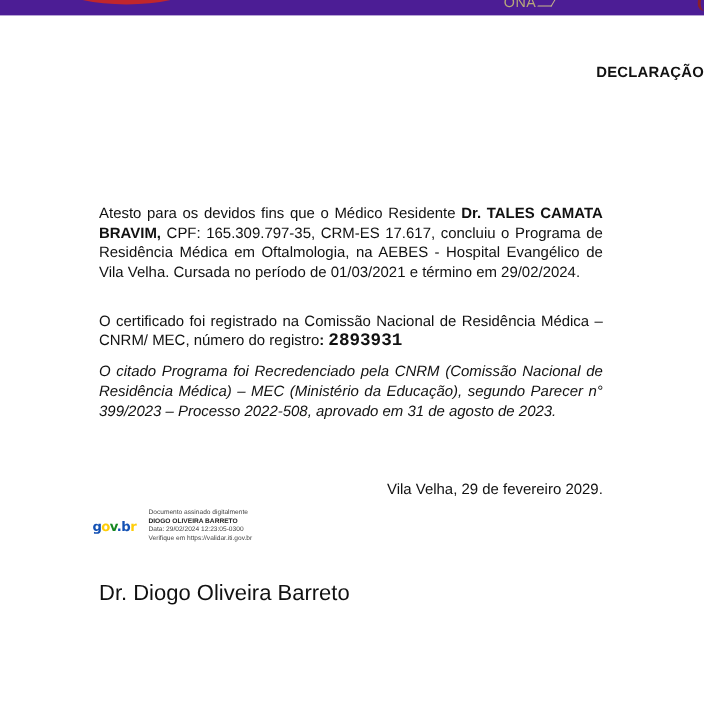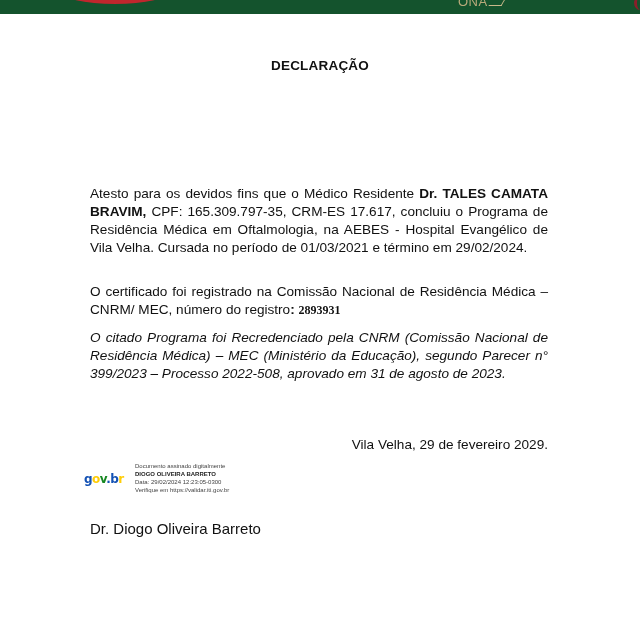--- a/index.html
+++ b/index.html
@@ -1,49 +1,49 @@
 <!DOCTYPE html>
 <html><head>
 <meta charset="utf-8">
 <style>
   html, body { margin: 0; padding: 0; background: #ffffff; }
   body { width: 640px; height: 640px; position: relative; overflow: hidden;
          font-family: "Liberation Sans", sans-serif; color: #111; }
-  .header-strip { position: absolute; left: 0; top: 0; width: 640px; height: 14px; background: #14532d; }
+  .header-strip { position: absolute; left: 0; top: 0; width: 640px; height: 14px; background: #4c1d95; }
   .logo-red { position: absolute; left: 60px; top: -22px; width: 110px; height: 26px;
               background: #c0262d; border-radius: 50%; }
   .logo-ona { position: absolute; left: 458px; top: -6px; font-size: 13px; color: #b8a97a;
               letter-spacing: 0.5px; font-weight: normal; }
   .logo-ona-mark { position: absolute; left: 491px; top: -3px; width: 12px; height: 8px;
                    border-right: 1px solid #c9b98a; border-bottom: 1px solid #c9b98a; transform: skewX(-30deg); }
   .logo-corner { position: absolute; left: 634px; top: -4px; width: 10px; height: 14px;
                  border-left: 3px solid #8a1f2a; border-radius: 50%; }
-  .title { position: absolute; left: 0; width: 640px; top: 58px; text-align: center;
+  .title { position: absolute; left: 0; width: 640px; top: 58px; text-align: right;
            font-weight: bold; font-size: 13.5px; letter-spacing: 0.2px; }
   .body-text { position: absolute; left: 90px; width: 458px; font-size: 13.6px; line-height: 18px;
                text-align: justify; }
   .p1 { top: 185px; }
   .p2 { top: 283px; }
   .p3 { top: 329px; font-style: italic; }
   .bold { font-weight: bold; }
-  .regno { font-weight: bold; font-family: Liberation Serif, serif; font-size: 12px; }
+  .regno { font-weight: bold; font-family: Liberation Mono, monospace; font-size: 16px; }
   .place-date { position: absolute; right: 92px; top: 437px; font-size: 13.6px; }
   .sig { position: absolute; left: 84px; top: 462px; width: 200px; height: 40px; }
   .govbr { position: absolute; left: 0; top: 10px; font-size: 12px; font-weight: bold; letter-spacing: -0.5px;
            font-family: "DejaVu Sans", sans-serif; }
   .govbr .g { color: #1351b4; }
   .govbr .o { color: #ffcd07; }
   .govbr .v { color: #168821; }
   .govbr .dot { color: #1351b4; }
   .govbr .b { color: #1351b4; }
   .govbr .r { color: #ffcd07; }
   .sig-lines { position: absolute; left: 51px; top: 0; font-size: 6px; line-height: 8px; color: #444;
                white-space: nowrap; }
   .sig-lines .name { font-weight: bold; color: #222; }
-  .signer { position: absolute; left: 90px; top: 520px; font-size: 15px; line-height: 17px; text-align: right; }
+  .signer { position: absolute; left: 90px; top: 531px; font-size: 20px; line-height: 17px; text-align: right; }
 </style>
 </head>
 <body>
 
 <div class="header-strip">
   <div class="logo-red"></div>
   <div class="logo-ona">ONA</div>
   <div class="logo-ona-mark"></div>
   <div class="logo-corner"></div>
 </div>

